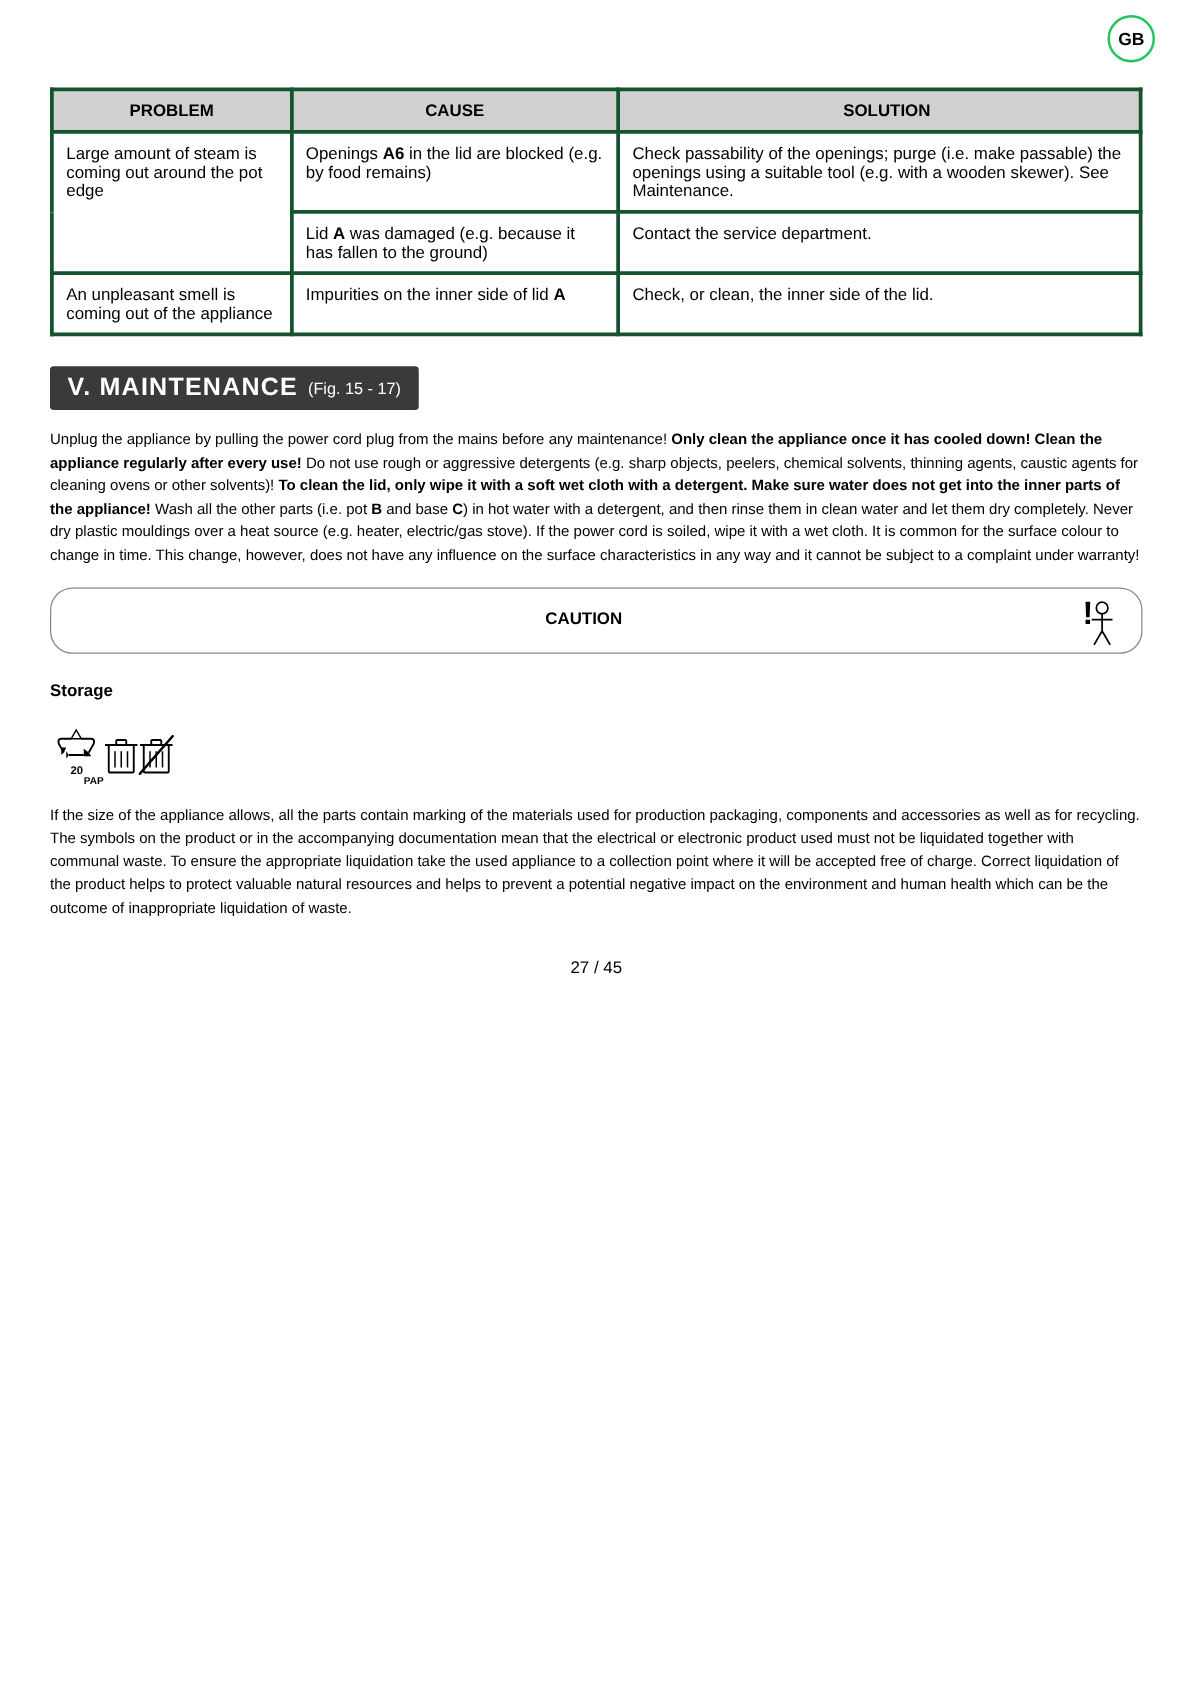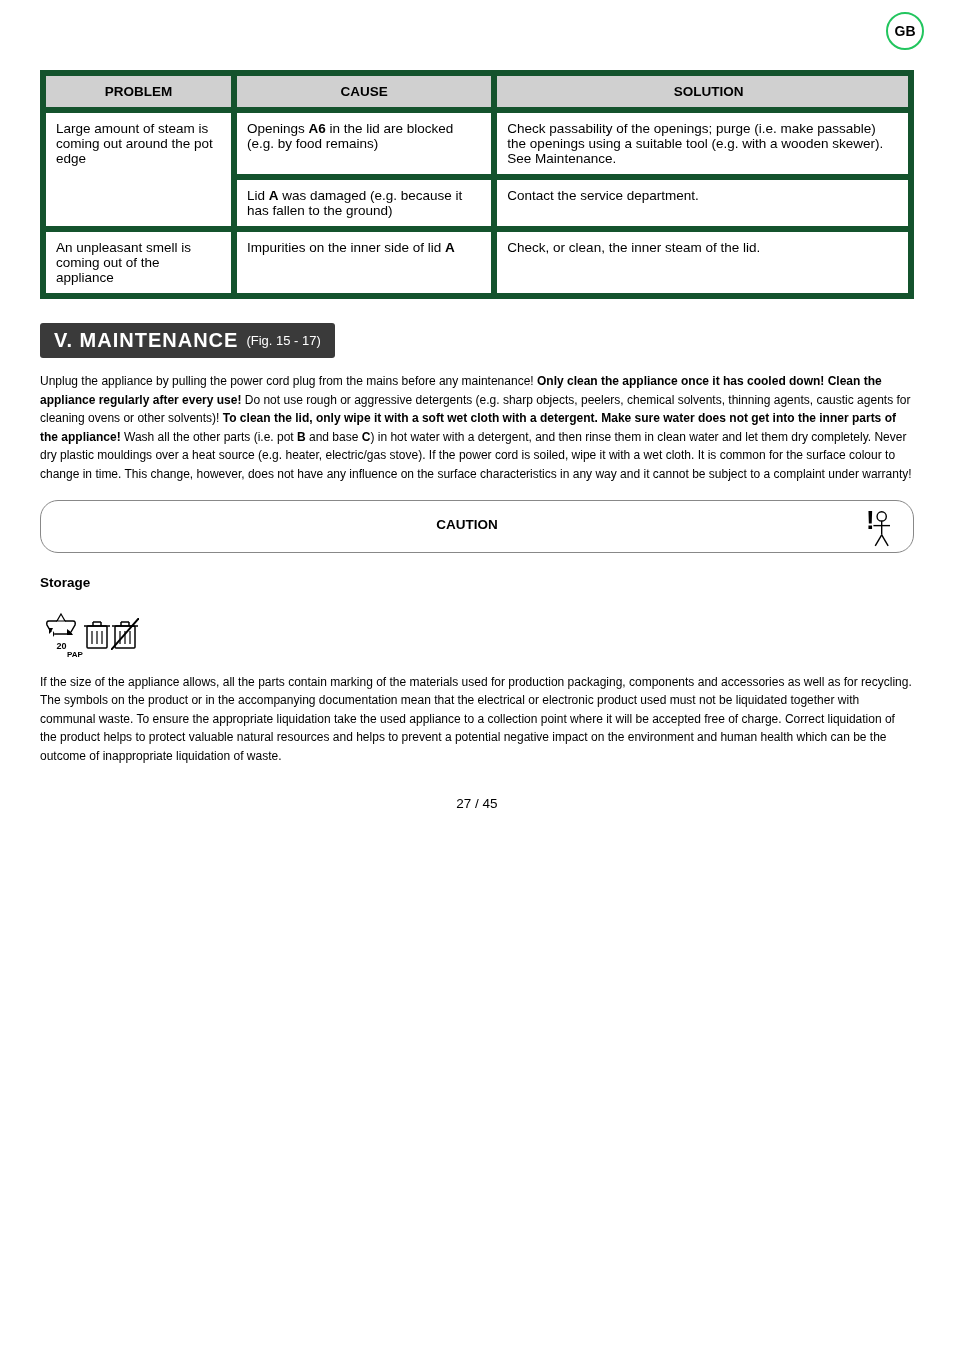--- a/index.html
+++ b/index.html
@@ -31,21 +31,21 @@
     }
 
     
     table {
       width: 100%;
       border-collapse: collapse;
       margin-top: 50px;
       margin-bottom: 24px;
     }
     table th, table td {
-      border: 6px solid #14532d;
+      border: 3px solid #14532d;
       padding: 8px 10px;
       vertical-align: top;
       font-size: 13.5px;
     }
     table th {
       background: #d0d0d0;
       font-weight: bold;
       text-align: center;
     }
     .col-problem { width: 22%; }
@@ -154,21 +154,21 @@
     </tr>
 
     <tr>
       <td>Lid <strong>A</strong> was damaged (e.g. because it has fallen to the ground)</td>
       <td>Contact the service department.</td>
     </tr>
 
     <tr>
       <td>An unpleasant smell is coming out of the appliance</td>
       <td>Impurities on the inner side of lid <strong>A</strong></td>
-      <td>Check, or clean, the inner steam of the lid.</td>
+      <td>Check, or clean, the inner side of the lid.</td>
     </tr>
   </tbody>
 </table>
 
 <div>
   <div class="section-heading">
     <span>V. MAINTENANCE</span>
     <span class="fig-note">(Fig. 15 - 17)</span>
   </div>
 

